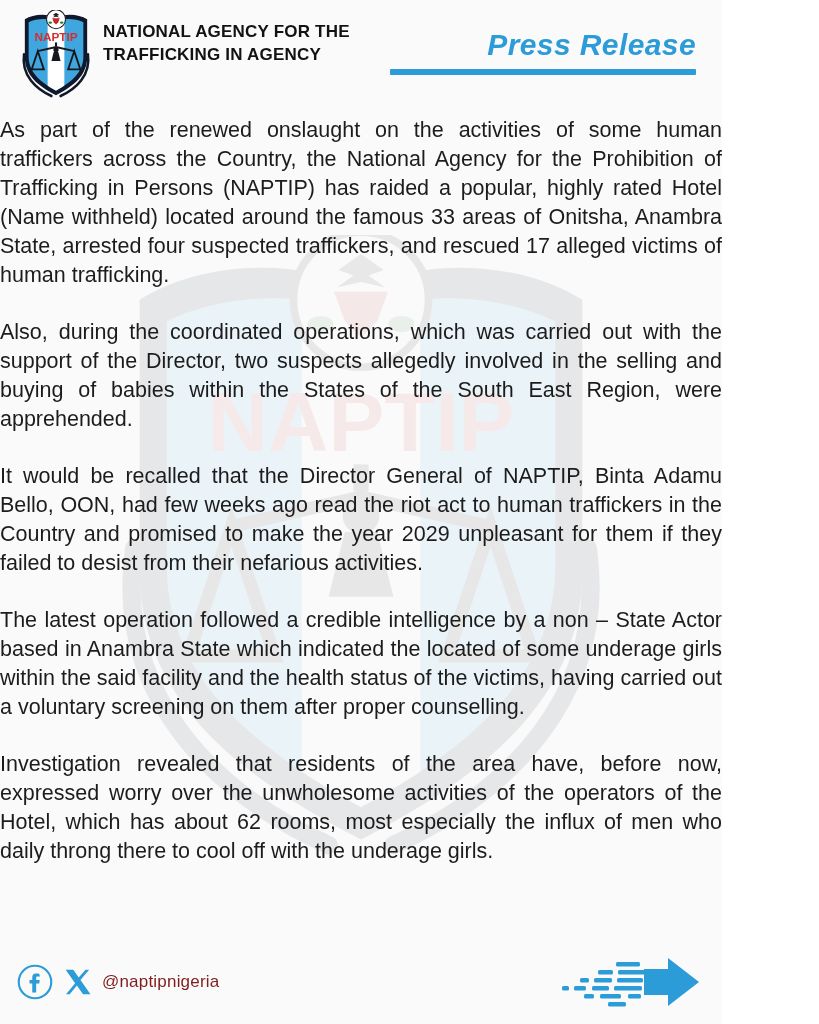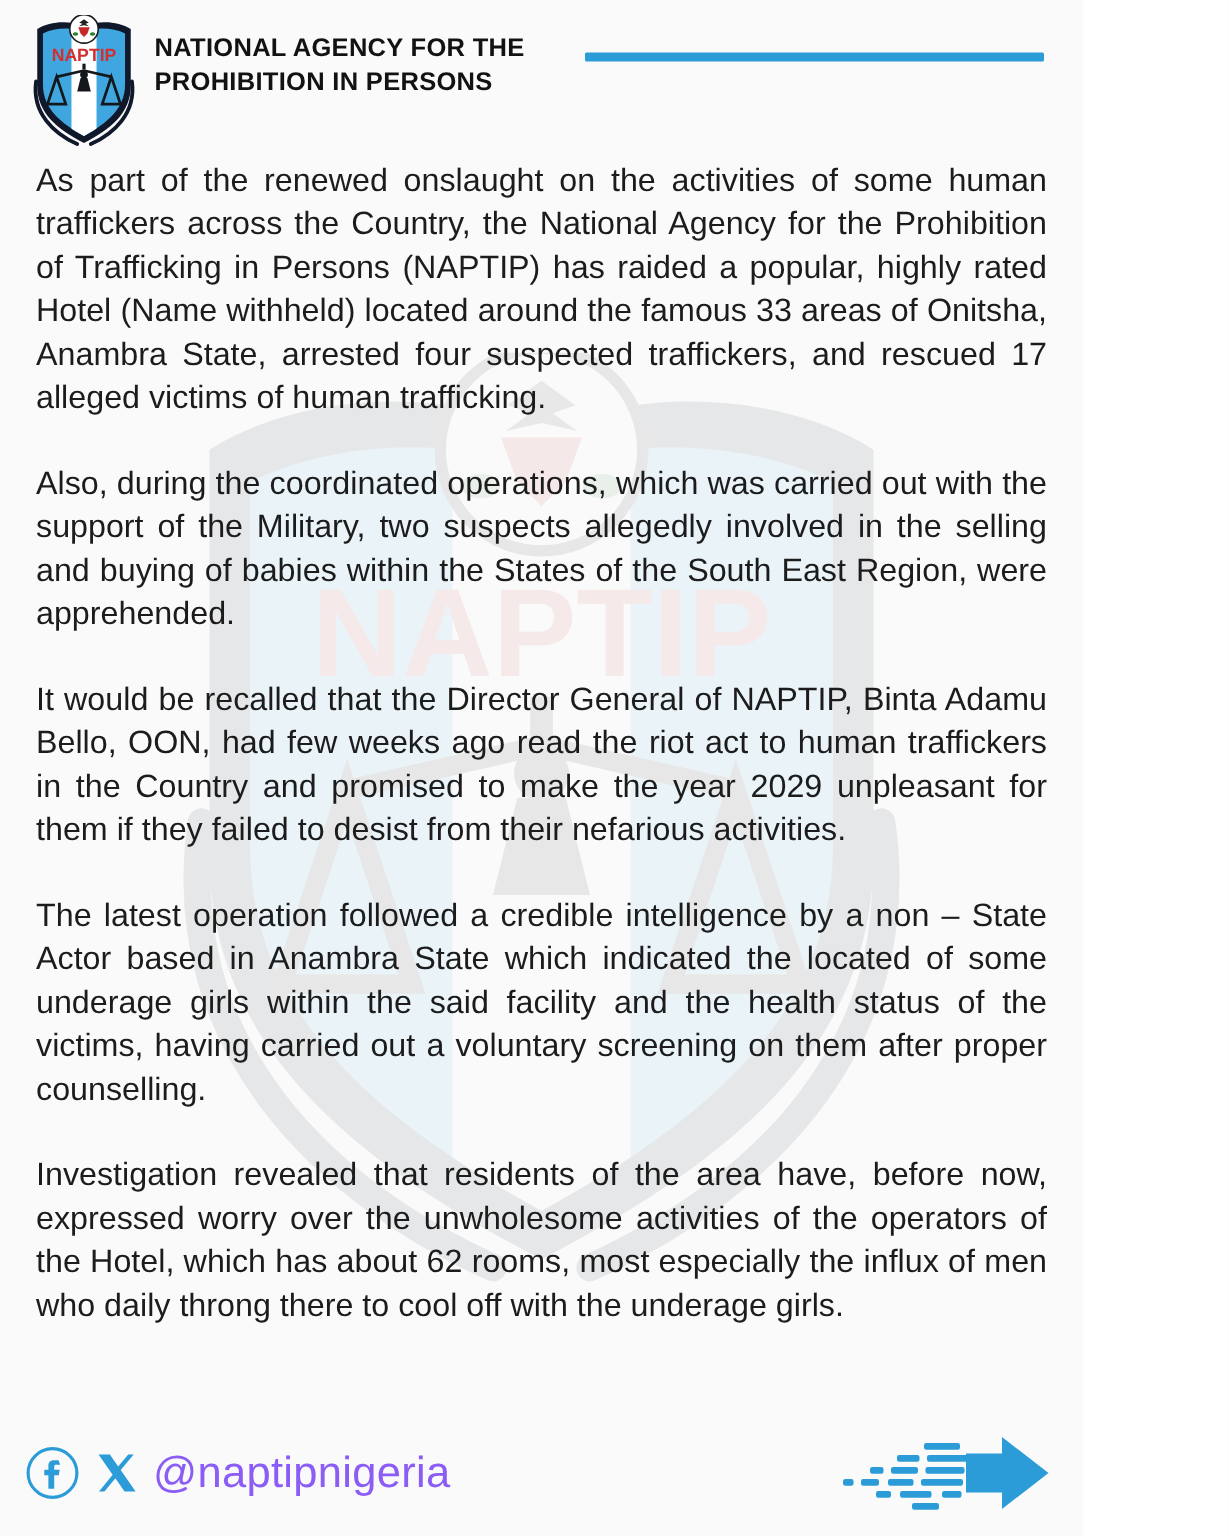--- a/index.html
+++ b/index.html
@@ -62,44 +62,44 @@
     margin-left: auto;
     width: 306px;
     height: 6px;
     background: #2B9CD8;
     border-radius: 1px;
   }
 
   
   .body-text {
     position: relative;
-    padding: 0 24px;
-    margin-top: 10px;
+    padding: 0 0;
+    margin-top: 20px;
     font-size: 21.5px;
     line-height: 29px;
     text-align: justify;
     color: #1c1c1c;
   }
   .body-text p { margin: 0 0 28px 0; }
 
   
   .footer {
     position: absolute;
     left: 16px;
     right: 16px;
     bottom: 14px;
     height: 56px;
     display: flex;
     align-items: center;
   }
   .social-group { display: flex; align-items: center; gap: 9px; }
   .social-group.instagram { margin-left: 60px; }
   .handle {
-    color: #8b5cf6;
-    font-size: 29px;
+    color: #7f1d1d;
+    font-size: 17px;
     letter-spacing: 0.2px;
   }
   .footer-arrow { margin-left: auto; margin-right: 6px; }
 </style>
 </head>
 <body>
 
 <div class="page">
 
   <svg width="0" height="0" style="position:absolute" aria-hidden="true">
@@ -141,30 +141,31 @@
   <svg class="watermark">
     <use href="#naptip-shield"></use>
   </svg>
 
   <div class="header">
     <svg class="logo-svg">
       <use href="#naptip-shield"></use>
     </svg>
     <div class="agency-name">
       <div>NATIONAL AGENCY FOR THE</div>
-      <div>PROHIBITION IN PERSONS</div>
+      <div>TRAFFICKING IN AGENCY</div>
     </div>
     <div class="press-release">
+      <div class="press-release-label">Press Release</div>
       <div class="press-release-underline"></div>
     </div>
   </div>
 
   <div class="body-text">
     <p>As part of the renewed onslaught on the activities of some human traffickers across the Country, the National Agency for the Prohibition of Trafficking in Persons (NAPTIP) has raided a popular, highly rated Hotel (Name withheld) located around the famous 33 areas of Onitsha, Anambra State, arrested four suspected traffickers, and rescued 17 alleged victims of human trafficking.</p>
-    <p>Also, during the coordinated operations, which was carried out with the support of the Military, two suspects allegedly involved in the selling and buying of babies within the States of the South East Region, were apprehended.</p>
+    <p>Also, during the coordinated operations, which was carried out with the support of the Director, two suspects allegedly involved in the selling and buying of babies within the States of the South East Region, were apprehended.</p>
     <p>It would be recalled that the Director General of NAPTIP, Binta Adamu Bello, OON, had few weeks ago read the riot act to human traffickers in the Country and promised to make the year 2029 unpleasant for them if they failed to desist from their nefarious activities.</p>
     <p>The latest operation followed a credible intelligence by a non – State Actor based in Anambra State which indicated the located of some underage girls within the said facility and the health status of the victims, having carried out a voluntary screening on them after proper counselling.</p>
     <p>Investigation revealed that residents of the area have, before now, expressed worry over the unwholesome activities of the operators of the Hotel, which has about 62 rooms, most especially the influx of men who daily throng there to cool off with the underage girls.</p>
   </div>
 
   <div class="footer">
 
     <div class="social-group">
       <svg width="38" height="38" viewBox="0 0 36 36">
         <circle cx="18" cy="18" r="15.4" fill="none" stroke="#2B9CD8" stroke-width="2"></circle>

